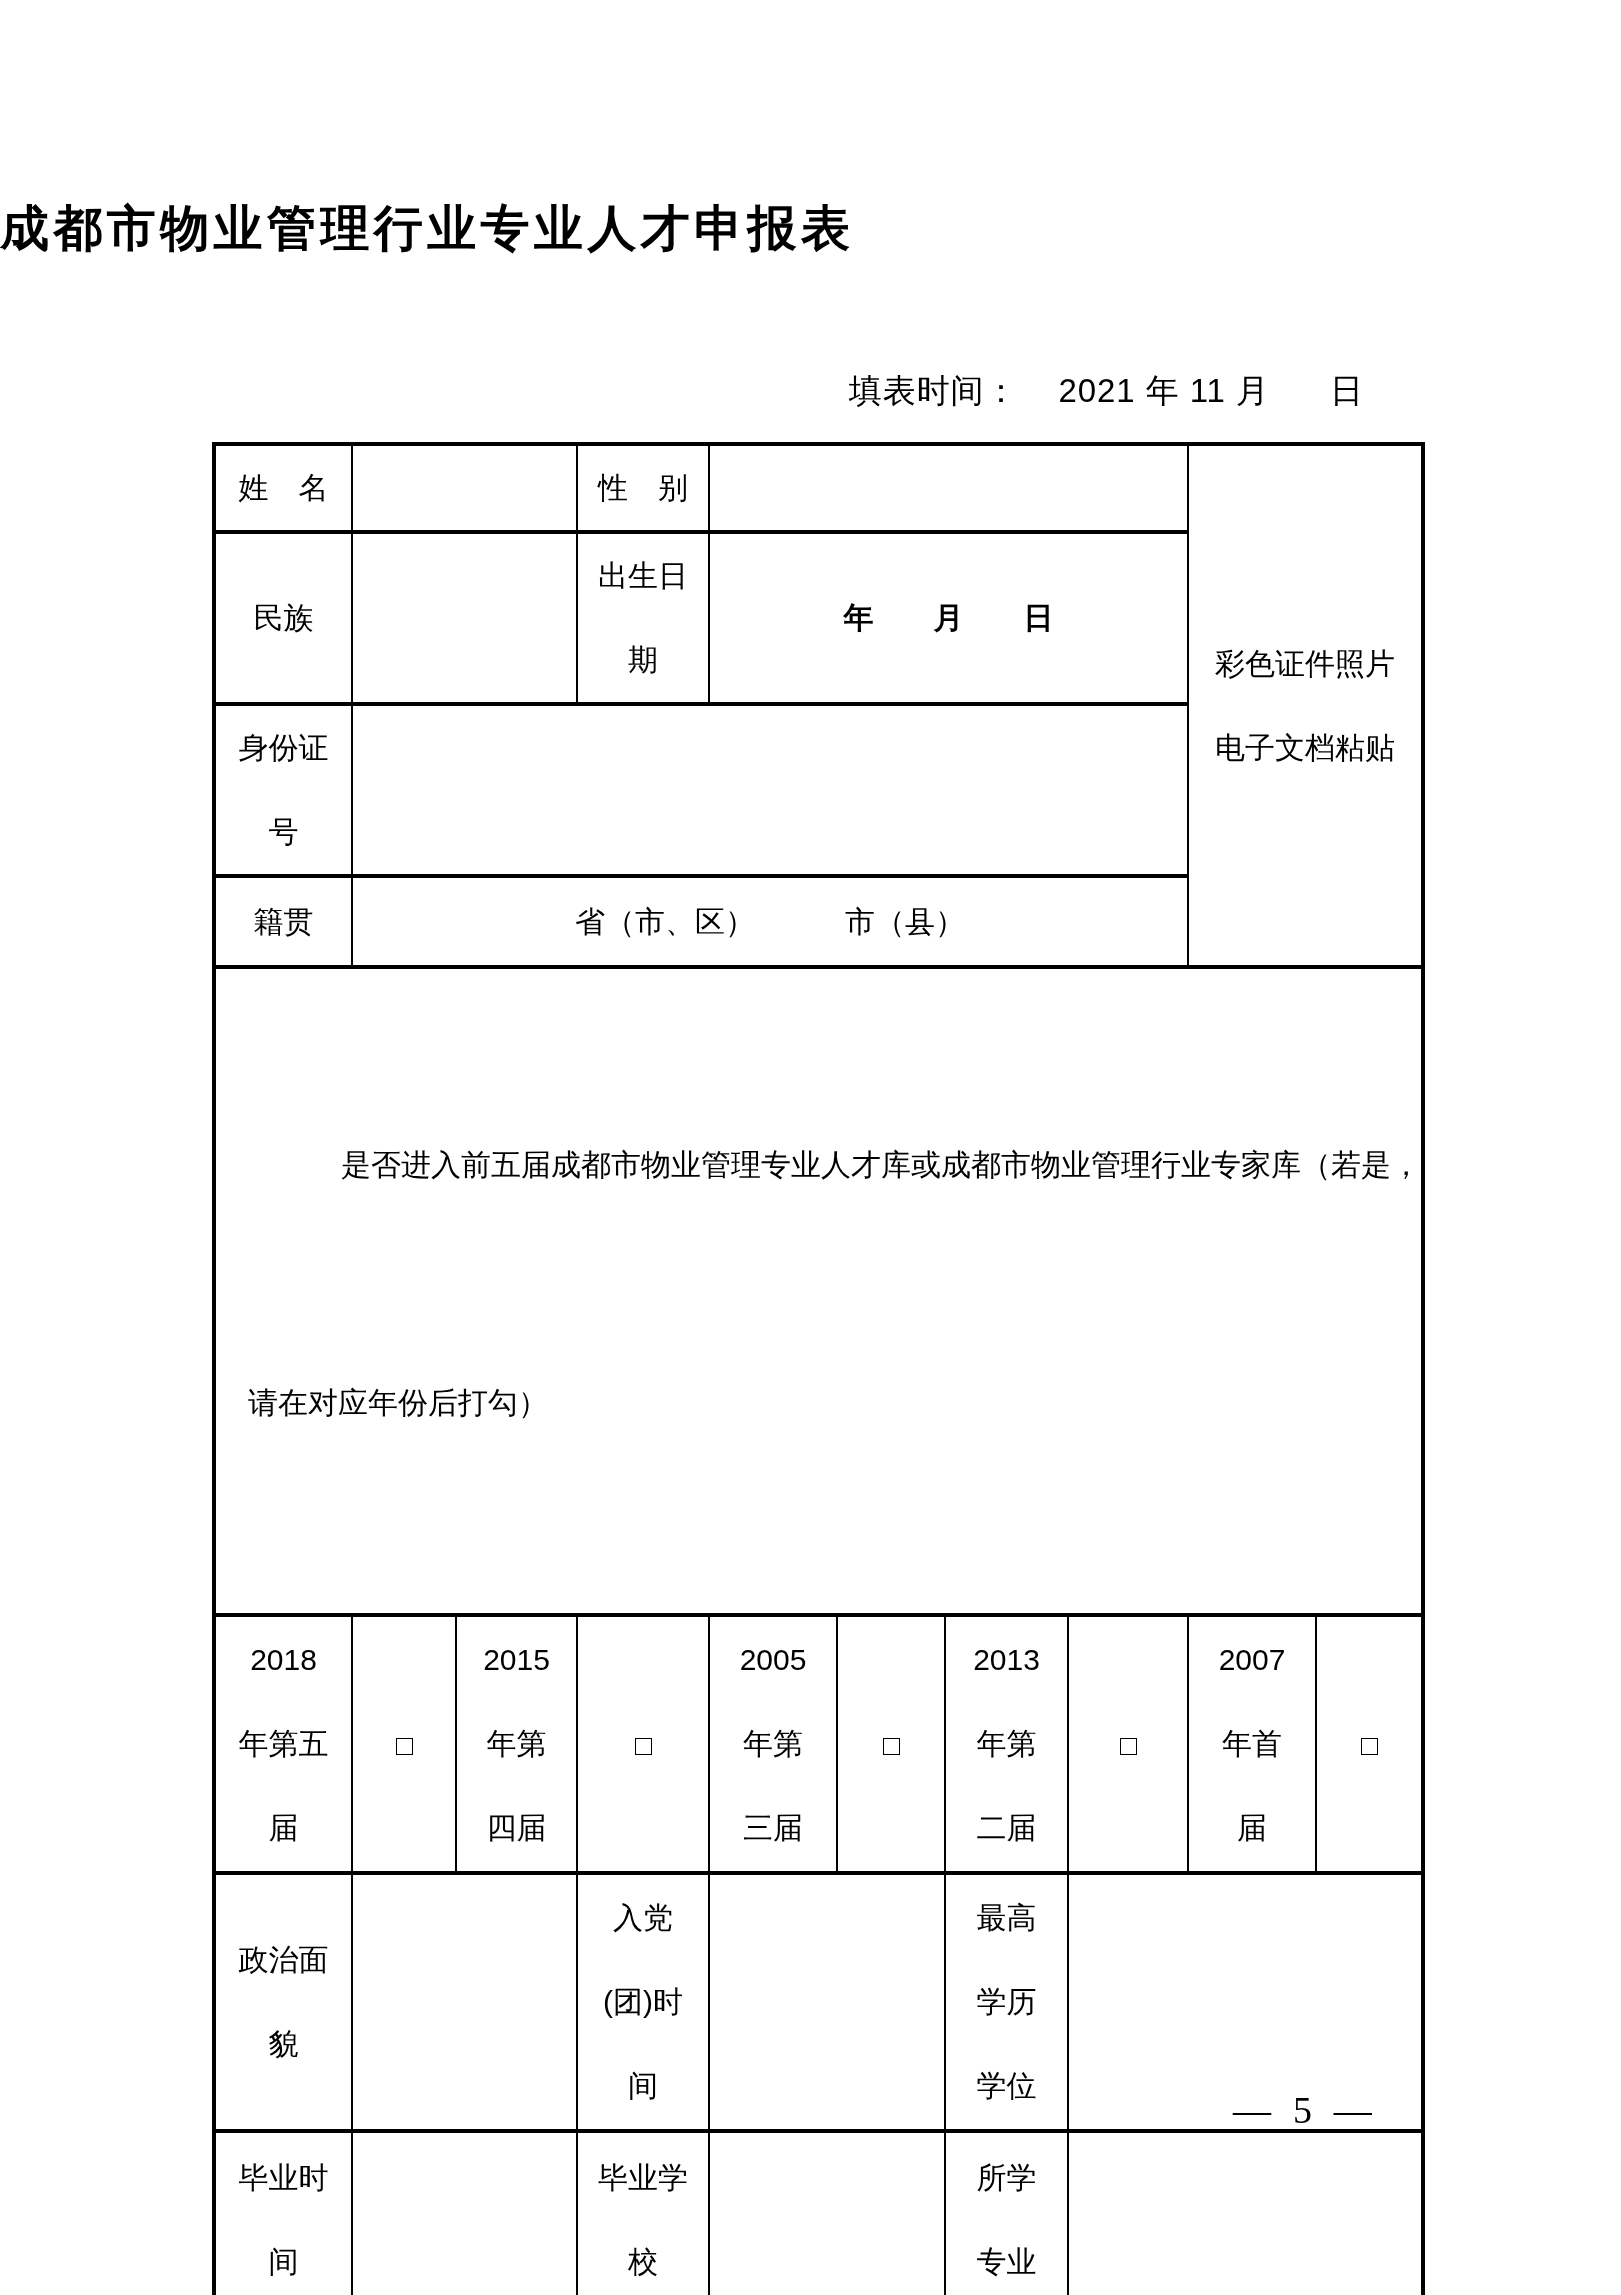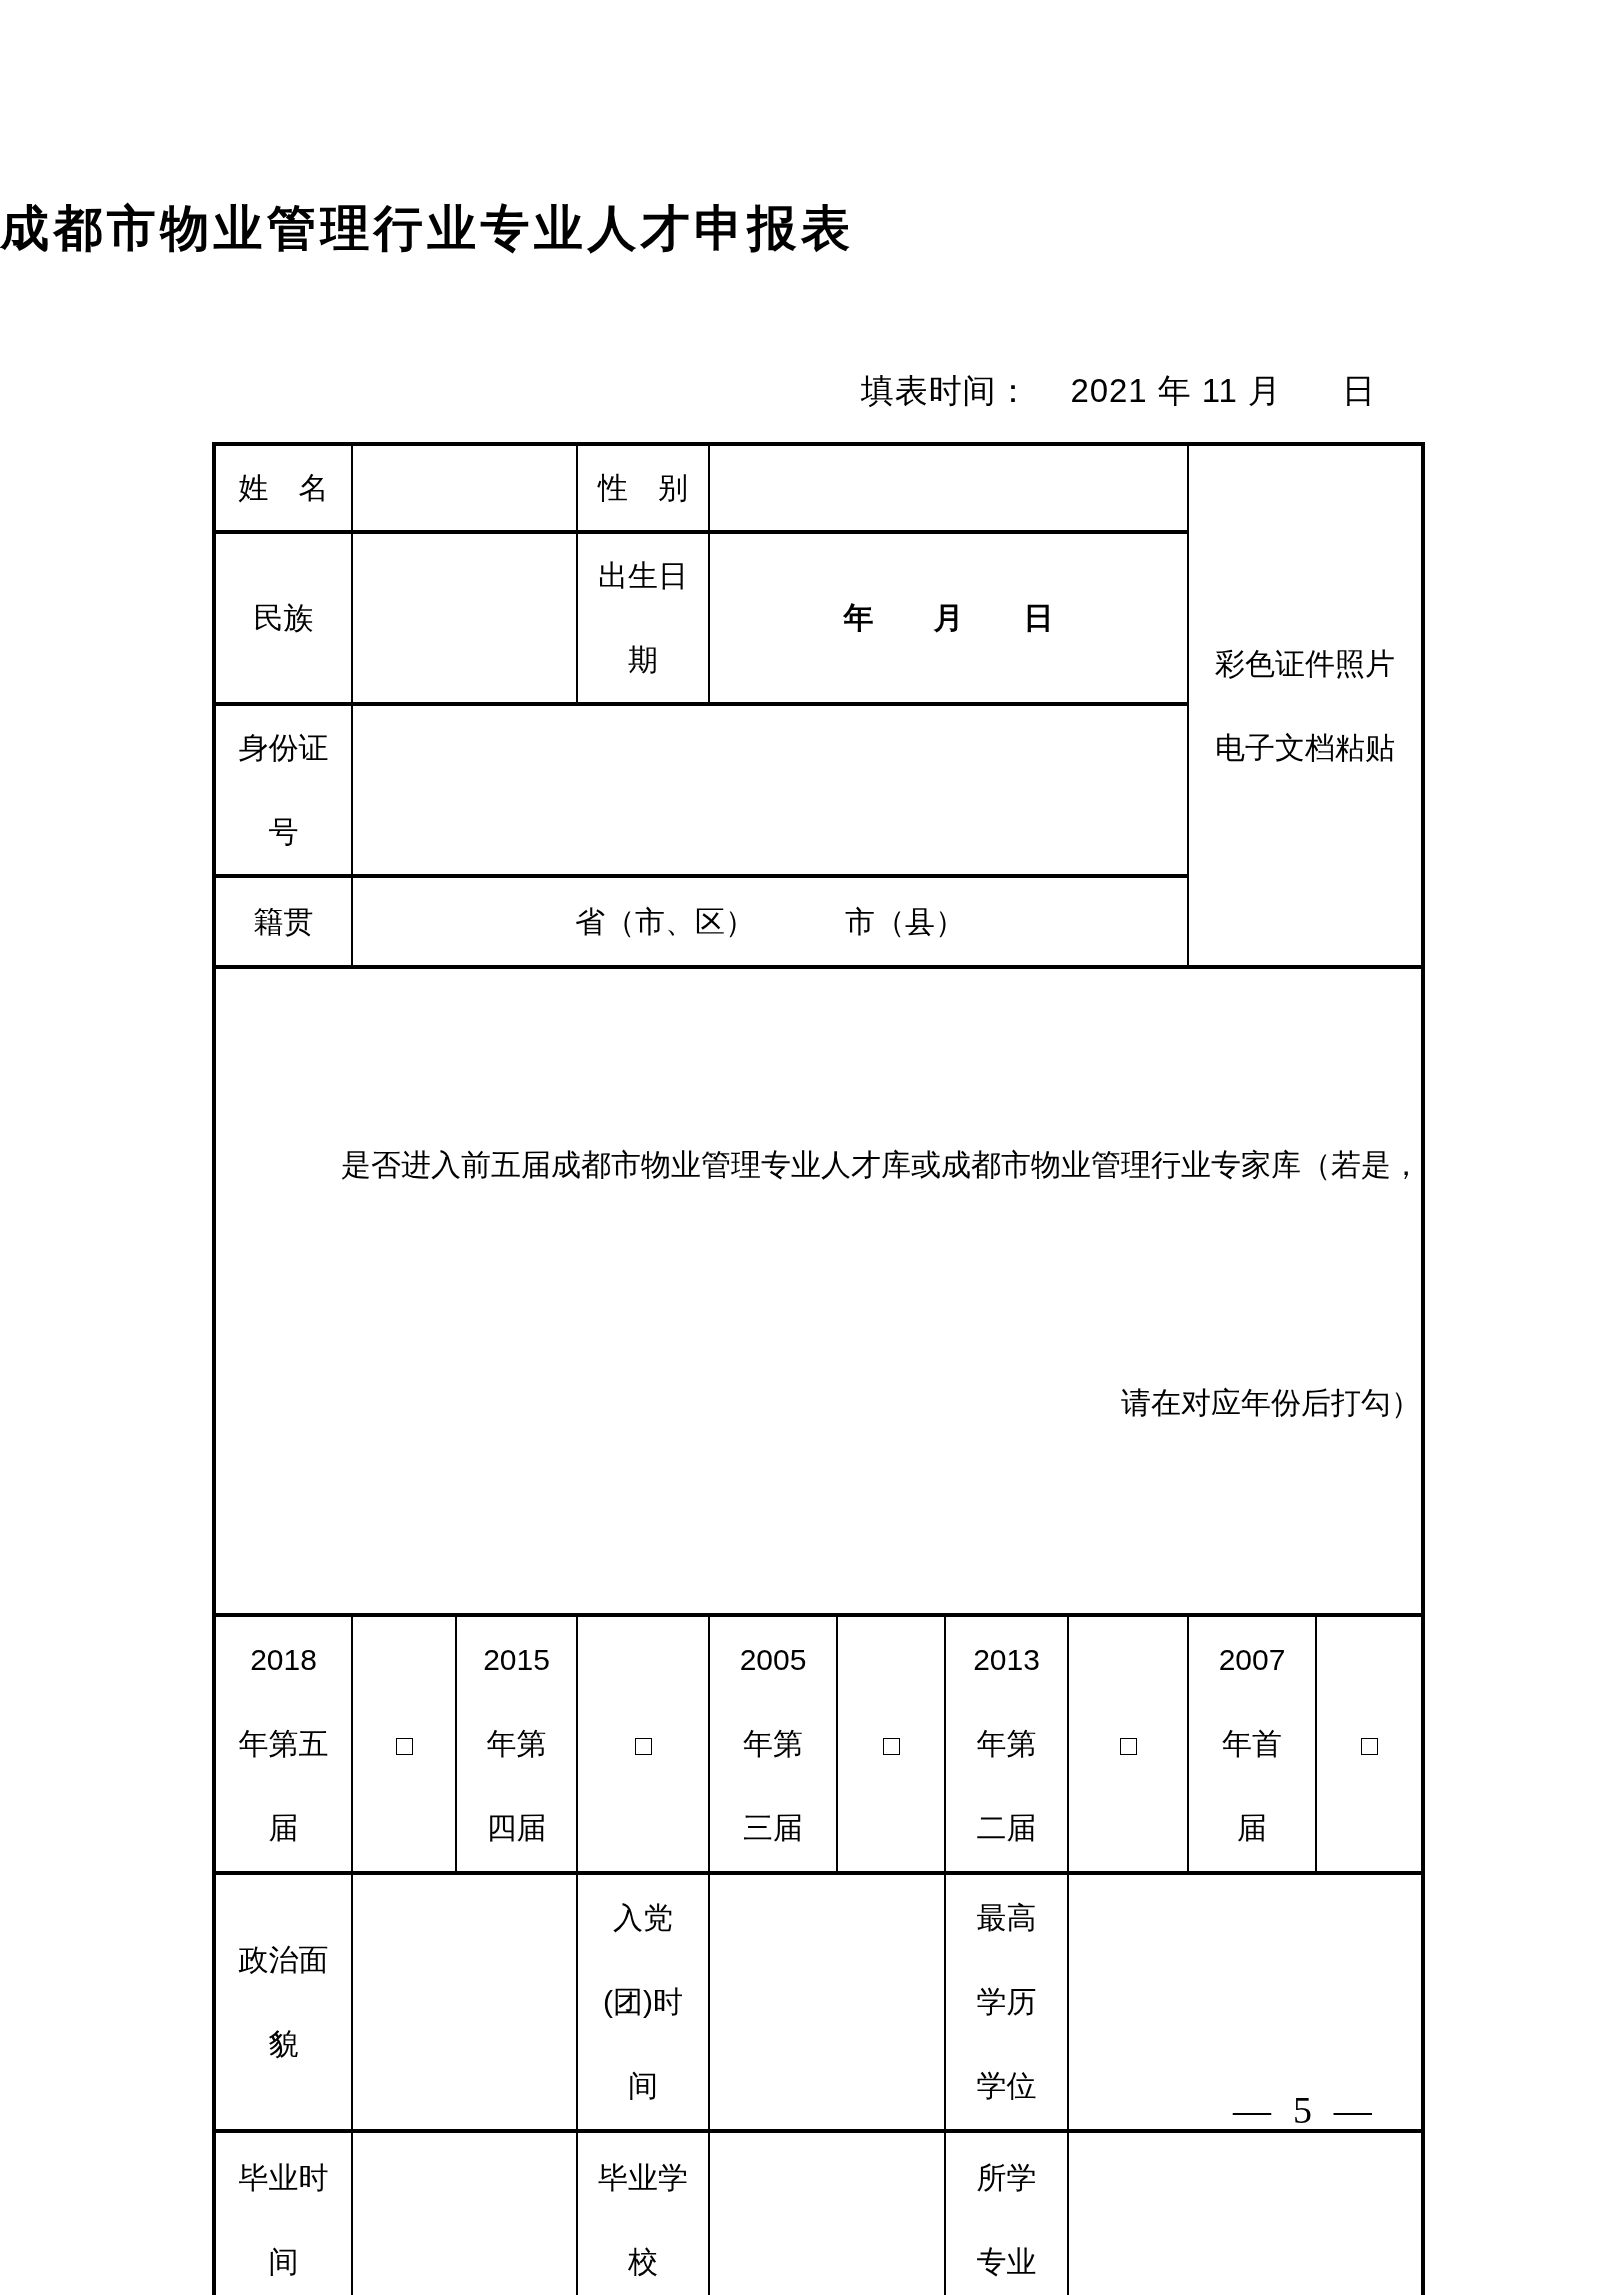--- a/index.html
+++ b/index.html
@@ -21,21 +21,21 @@
     font-family: "Liberation Serif", serif;
     font-weight: 700;
     font-size: 49px;
     line-height: 56px;
     letter-spacing: 4.4px;
     white-space: pre;
   }
   .fill-time {
     position: absolute;
     top: 371px;
-    right: 246px;
+    right: 258px;
     font-size: 33px;
     line-height: 39px;
     white-space: pre;
     letter-spacing: 0.9px;
   }
   table.form {
     position: absolute;
     left: 212px;
     top: 442px;
     width: 1208px;
@@ -69,23 +69,24 @@
     padding-left: 71px;
     font-weight: bold;
   }
   .notice-l1 {
     text-align: right;
     padding-left: 14px;
     line-height: 56px;
     white-space: pre-wrap;
   }
   .notice-l2 {
-    text-align: right;
+    text-align: left;
     line-height: 84px;
     white-space: pre-wrap;
+    padding-left: 32px;
   }
   .checkbox {
     display: inline-block;
     width: 17px;
     height: 17px;
     border: 1.8px solid #000000;
     background: #ffffff;
     vertical-align: middle;
   }
   .page-number {

